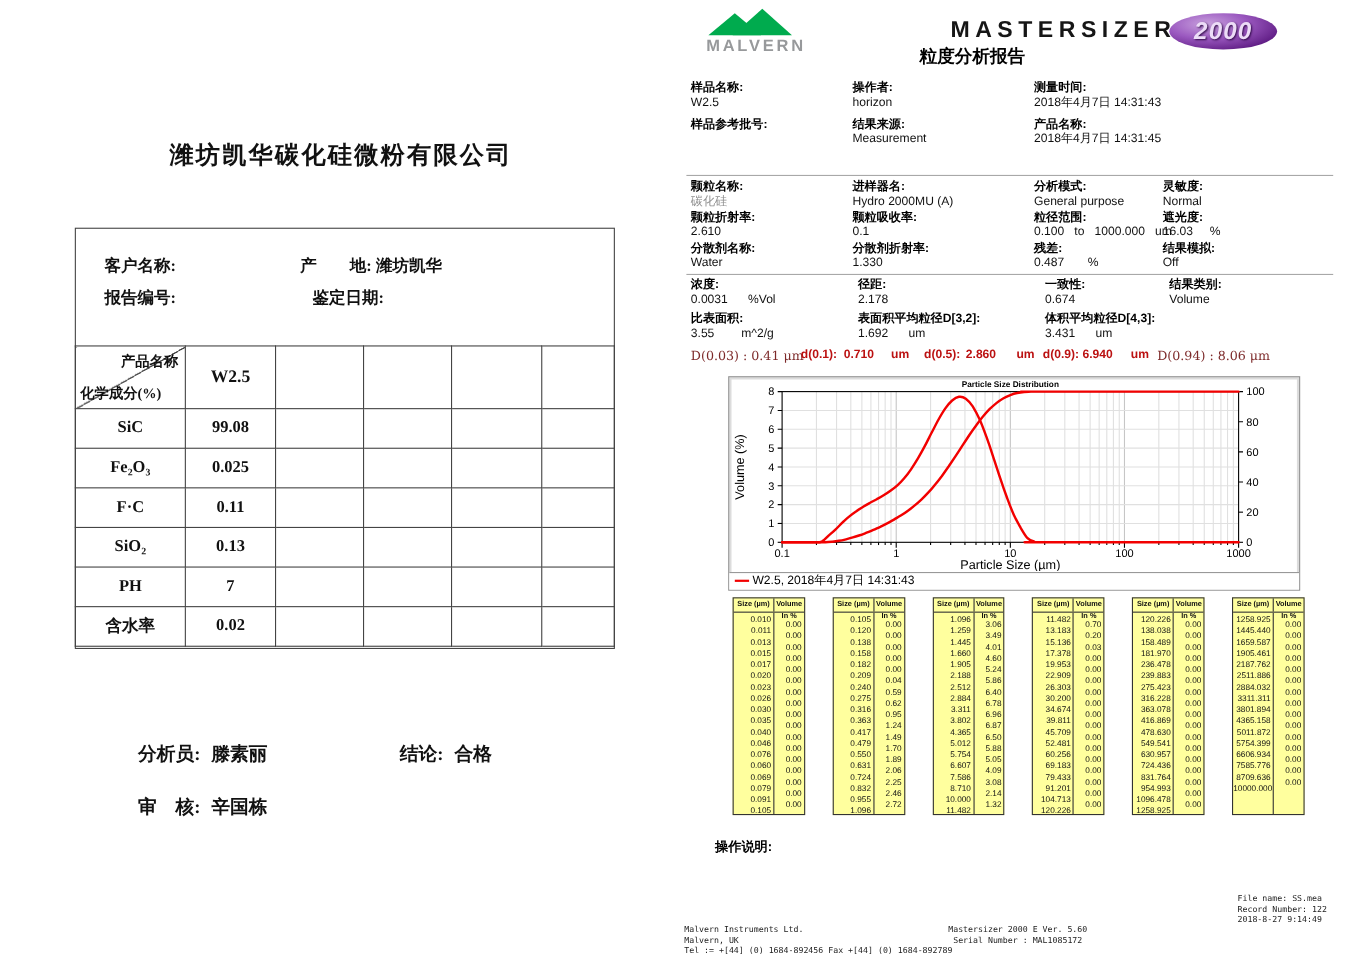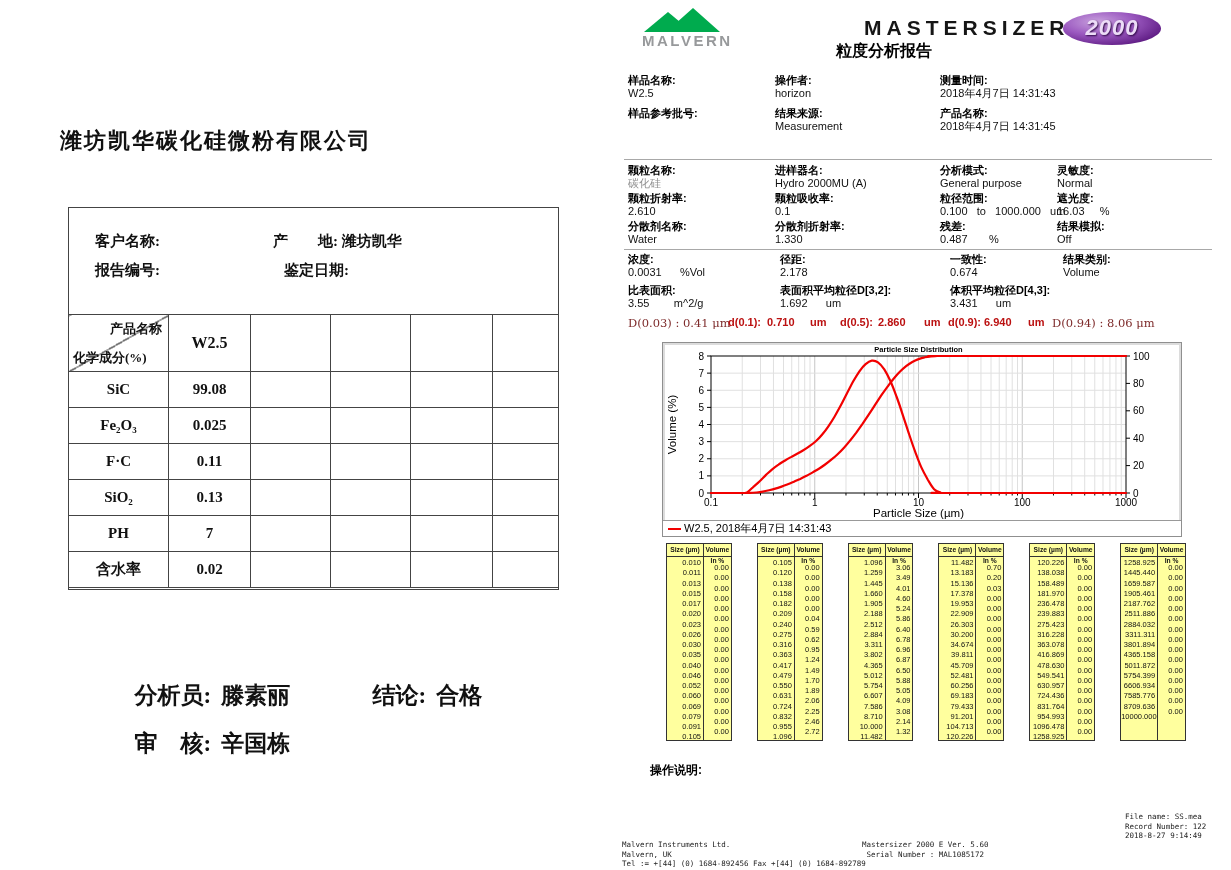--- a/index.html
+++ b/index.html
@@ -2,41 +2,41 @@
 <html><head>
 <meta charset="utf-8">
 <style>
   html,body{margin:0;padding:0;background:#fff;}
   #page{position:relative;width:1231px;height:870px;background:#fff;overflow:hidden;
         font-family:"Liberation Sans","DejaVu Sans",sans-serif;color:#1a1a1a;}
 
   
   #left-doc{position:absolute;left:0;top:0;width:600px;height:870px;
             font-family:"Liberation Serif","DejaVu Serif",serif;color:#111;}
-  .l-title1{position:absolute;left:60px;top:126px;width:500px;text-align:left;
+  .l-title1{position:absolute;left:60px;top:126px;width:500px;text-align:center;
             font-size:22px;font-weight:700;letter-spacing:2px;}
   .l-title2{position:absolute;left:60px;top:172px;width:500px;text-align:center;
             font-size:21px;font-weight:700;letter-spacing:3px;}
   .l-box{position:absolute;left:68px;top:207px;width:489px;height:381px;border:1px solid #444;}
   .lh{position:absolute;font-size:15px;font-weight:700;white-space:pre;}
   .lh-cust{left:26px;top:24px;}
   .lh-orig{left:204px;top:24px;}
   .lh-repno{left:26px;top:53px;}
   .lh-date{left:215px;top:53px;}
   .l-grid{position:absolute;left:-1px;top:106px;width:490px;border-collapse:collapse;table-layout:fixed;}
   .l-grid td{border:1px solid #444;text-align:center;vertical-align:middle;
              font-size:15px;font-weight:700;padding:0;}
   .l-grid tr{height:36px;}
   tr.l-head-row{height:57px;}
   td.l-corner{position:relative;
     background-image:linear-gradient(to bottom right,transparent 49.4%,#444 49.4%,#444 50.6%,transparent 50.6%);}
   .corner-top{position:absolute;top:5px;right:6px;font-size:13px;font-weight:700;}
   .corner-bottom{position:absolute;bottom:4px;left:4px;font-size:13px;font-weight:700;}
   td.l-product{font-size:16px;}
-  .l-sign{position:absolute;font-size:23px;font-weight:700;white-space:pre;}
+  .l-sign{position:absolute;font-size:17px;font-weight:700;white-space:pre;}
   .l-sign1{left:100px;top:654px;}
   .l-conc{left:338px;top:654px;}
   .l-sign2{left:100px;top:702px;}
   .l-sign .nm{margin-left:10px;}
 
   
   #right-doc{position:absolute;left:600px;top:0;width:631px;height:870px;}
   #right-doc > *{position:absolute;}
   #malvern-logo{left:38px;top:5px;width:110px;height:45px;}
   #ms-title{left:264px;top:16px;font-size:21px;font-weight:700;letter-spacing:5px;color:#161616;}
@@ -469,21 +469,21 @@
               <div>0.013</div>
               <div>0.015</div>
               <div>0.017</div>
               <div>0.020</div>
               <div>0.023</div>
               <div>0.026</div>
               <div>0.030</div>
               <div>0.035</div>
               <div>0.040</div>
               <div>0.046</div>
-              <div>0.052</div>
+              <div>0.076</div>
               <div>0.060</div>
               <div>0.069</div>
               <div>0.079</div>
               <div>0.091</div>
               <div>0.105</div>
             </div>
             <div class="sb-vols">
               <div>0.00</div>
               <div>0.00</div>
               <div>0.00</div>

